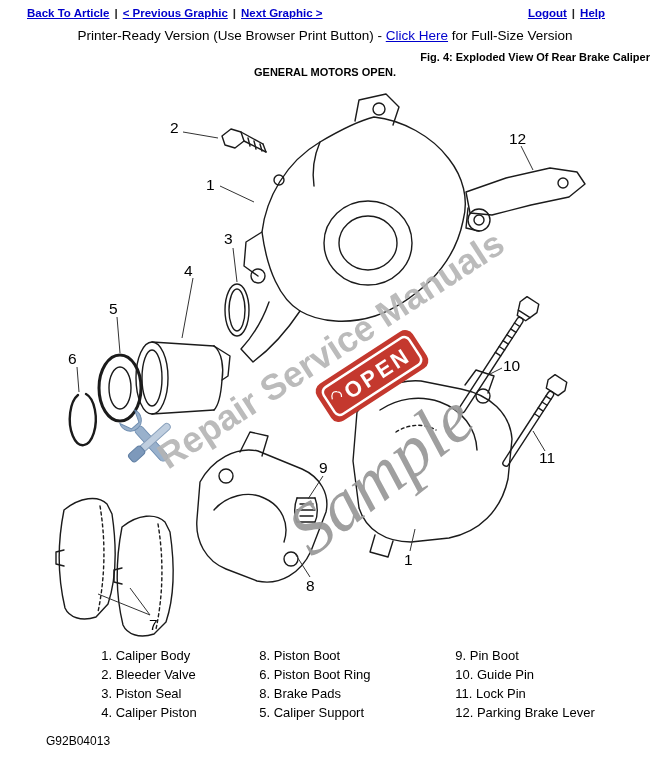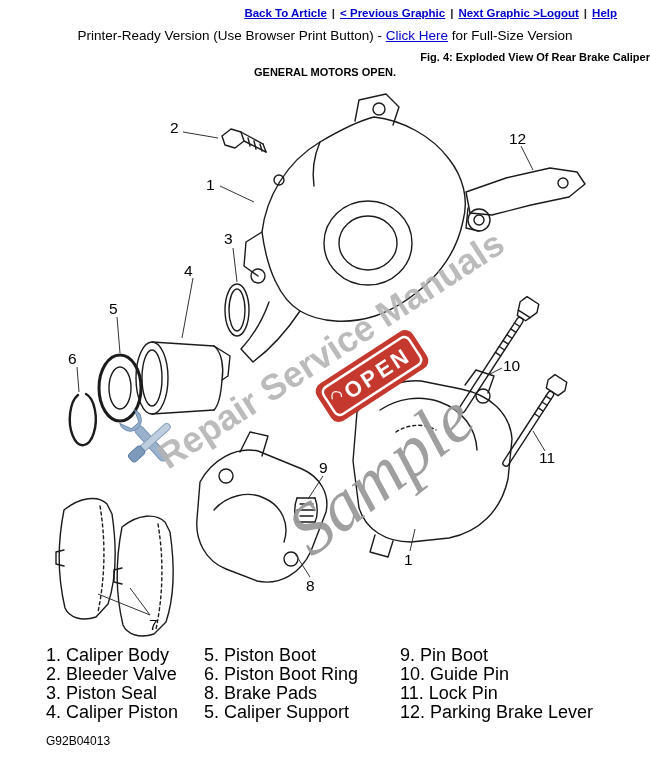--- a/index.html
+++ b/index.html
@@ -4,35 +4,35 @@
 <style>
   html,body { margin:0; padding:0; }
   body {
     width:650px; height:764px;
     background:#ffffff;
     font-family:"Liberation Sans", sans-serif;
     color:#000;
     overflow:hidden;
   }
   .topbar {
-    display:flex; justify-content:flex-end; align-items:baseline;
-    padding:7px 33px 0 27px;
+    display:flex; justify-content:space-between; align-items:baseline;
+    padding:7px 45px 0 27px;
     font-size:11.5px; font-weight:bold;
   }
   .navgroup { display:flex; gap:5px; align-items:baseline; }
   a.navlink { color:#0000cc; text-decoration:underline; cursor:pointer; }
   .sep { color:#222; }
   .printer-line {
     text-align:center; font-size:13.5px; font-weight:normal; margin-top:9px;
   }
   .printer-line a { color:#0000cc; text-decoration:underline; cursor:pointer; }
   .fig-caption { text-align:right; font-size:11px; font-weight:bold; margin-top:8px; }
   .company     { text-align:center; font-size:11px; font-weight:bold; margin-top:3px; }
   .diagram-wrap { width:650px; height:560px; margin-top:2px; }
-  .legend { display:flex; margin:6px 0 0 46px; font-size:18px; }
+  .legend { display:flex; margin:6px 0 0 46px; font-size:13px;justify-content:center; }
   .legend-col { display:flex; flex-direction:column; }
   .legend-col div { line-height:19px; white-space:nowrap; }
   .legend-col.c1 { width:158px; }
   .legend-col.c2 { width:196px; }
   .figure-id { margin:12px 0 0 46px; font-size:12px; }
 </style>
 </head>
 <body>
 
 <div class="topbar">
@@ -213,21 +213,21 @@
 </div>
 
 <div class="legend">
   <div class="legend-col c1">
     <div>1. Caliper Body</div>
     <div>2. Bleeder Valve</div>
     <div>3. Piston Seal</div>
     <div>4. Caliper Piston</div>
   </div>
   <div class="legend-col c2">
-    <div>5. Piston Boot</div>
+    <div>8. Piston Boot</div>
     <div>6. Piston Boot Ring</div>
     <div>8. Brake Pads</div>
     <div>5. Caliper Support</div>
   </div>
   <div class="legend-col c3">
     <div>9. Pin Boot</div>
     <div>10. Guide Pin</div>
     <div>11. Lock Pin</div>
     <div>12. Parking Brake Lever</div>
   </div>

